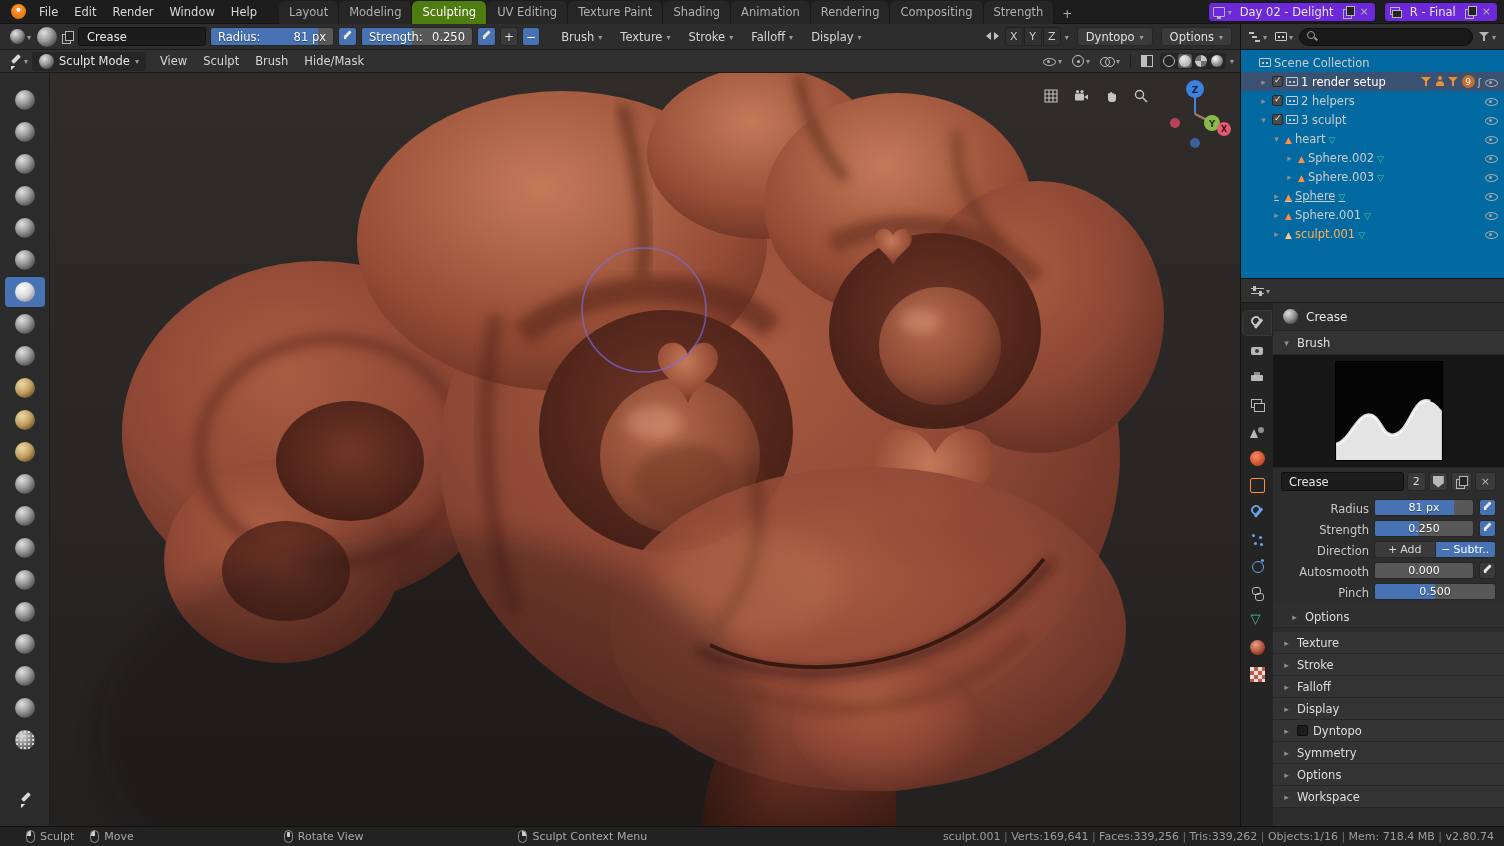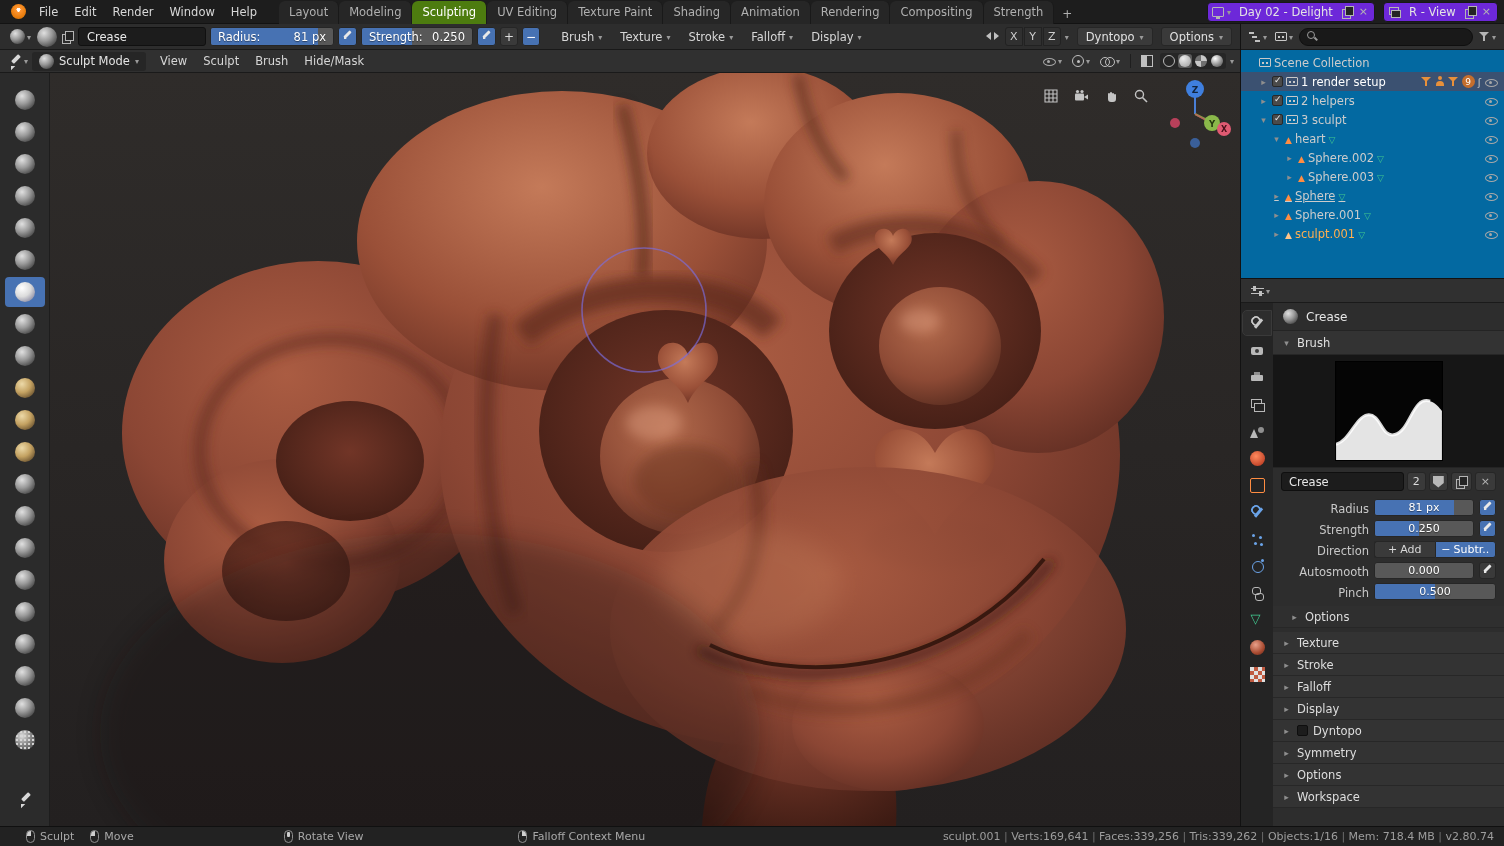--- a/index.html
+++ b/index.html
@@ -247,21 +247,21 @@
     <div class="tb-spacer"></div>
     <div class="tb-group">
       <span class="i-screen"></span>
       <span class="chev"></span>
       <span class="tb-field">Day 02 - Delight</span>
       <span class="i-pages"></span>
       <span class="i-x">×</span>
     </div>
     <div class="tb-group">
       <span class="i-layers"></span>
-      <span class="tb-field">R - View</span>
+      <span class="tb-field">R - Final</span>
       <span class="i-pages"></span>
       <span class="i-x">×</span>
     </div>
   </header>
 
   <div class="main-row">
     <div class="left-col">
 
       <div class="tool-header">
         <span class="icon-btn">
@@ -863,21 +863,21 @@
         <div class="hint">
           <span class="mouse left"></span>
           <span class="hint-label">Move</span>
         </div>
         <div class="hint">
           <span class="mouse middle"></span>
           <span class="hint-label">Rotate View</span>
         </div>
         <div class="hint">
           <span class="mouse right"></span>
-          <span class="hint-label">Falloff Context Menu</span>
+          <span class="hint-label">Sculpt Context Menu</span>
         </div>
       </div>
     <div class="status-stats">
         <span class="stat">sculpt.001</span>
         <span class="stat">Verts:169,641</span>
         <span class="stat">Faces:339,256</span>
         <span class="stat">Tris:339,262</span>
         <span class="stat">Objects:1/16</span>
         <span class="stat">Mem: 718.4 MB</span>
         <span class="stat">v2.80.74</span>

